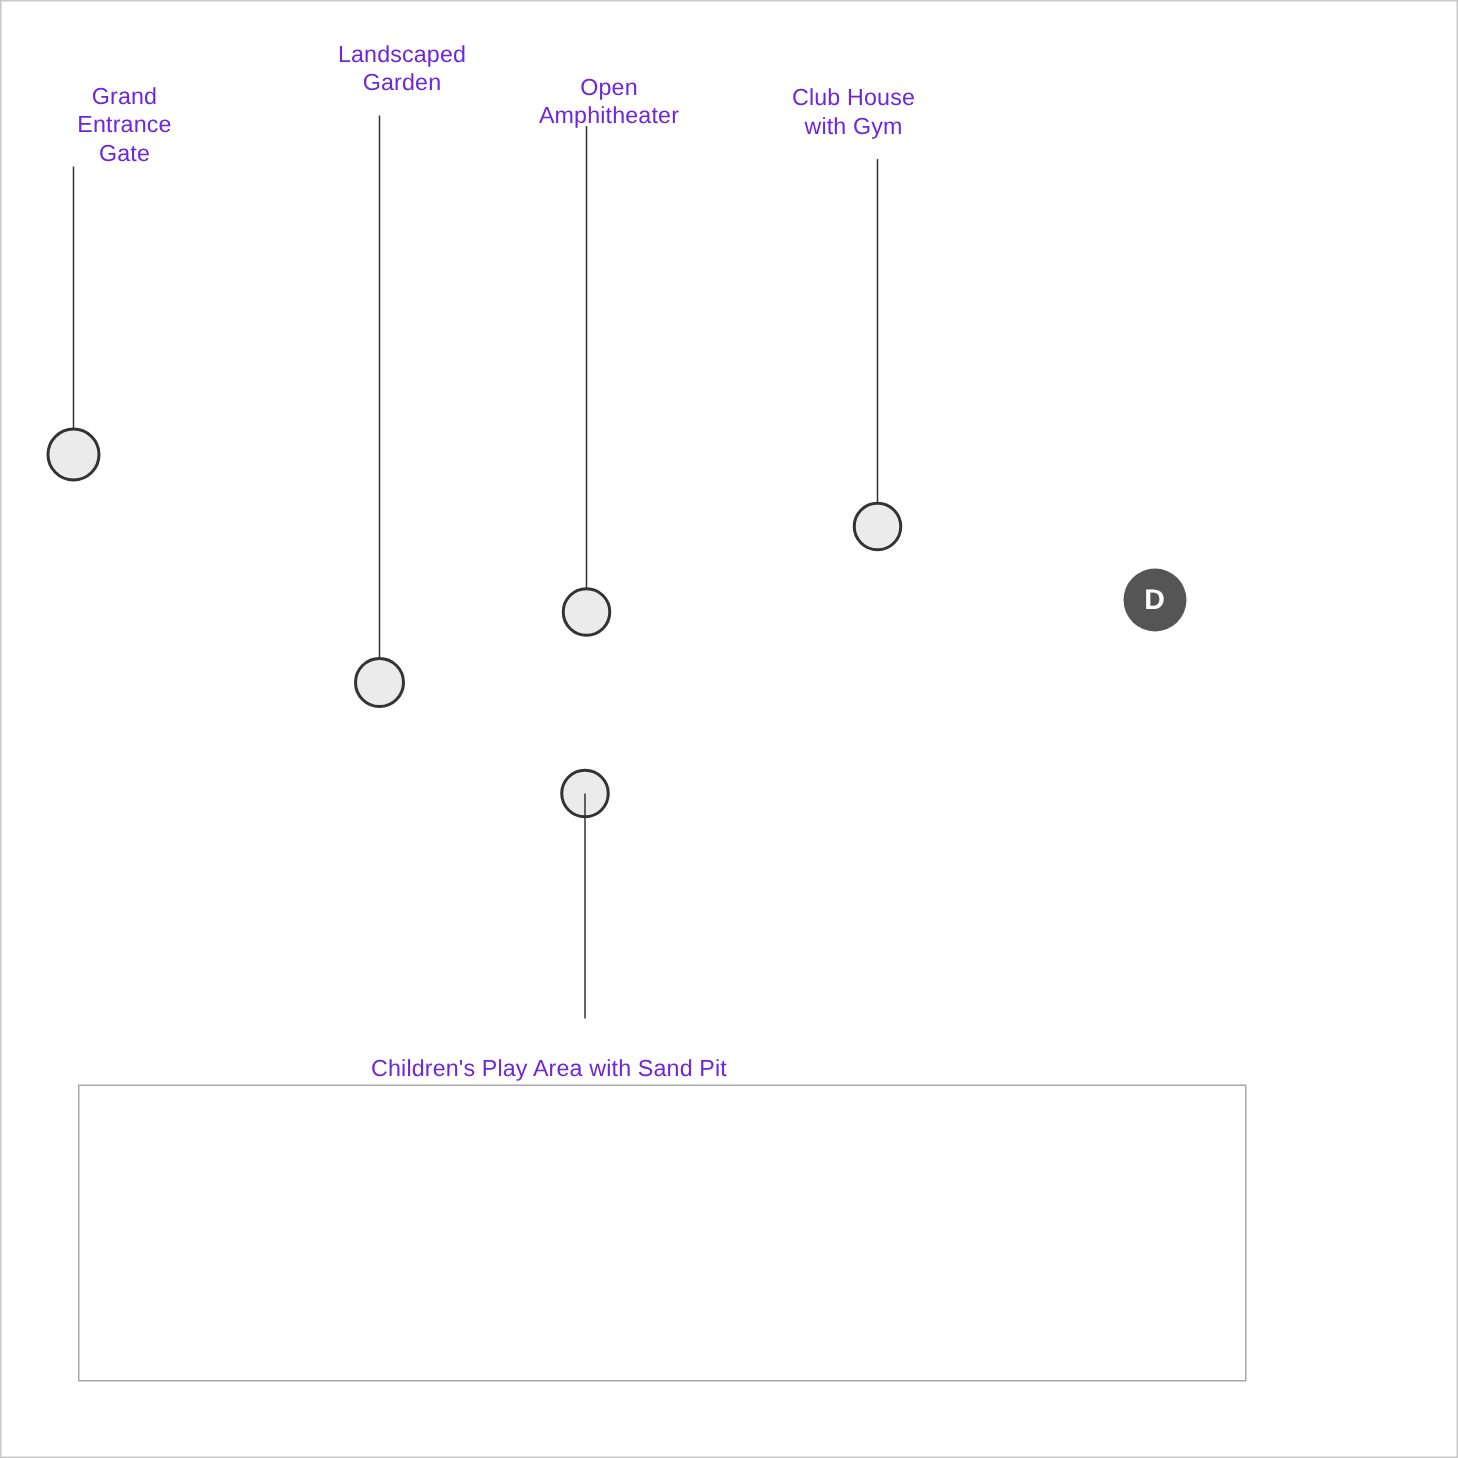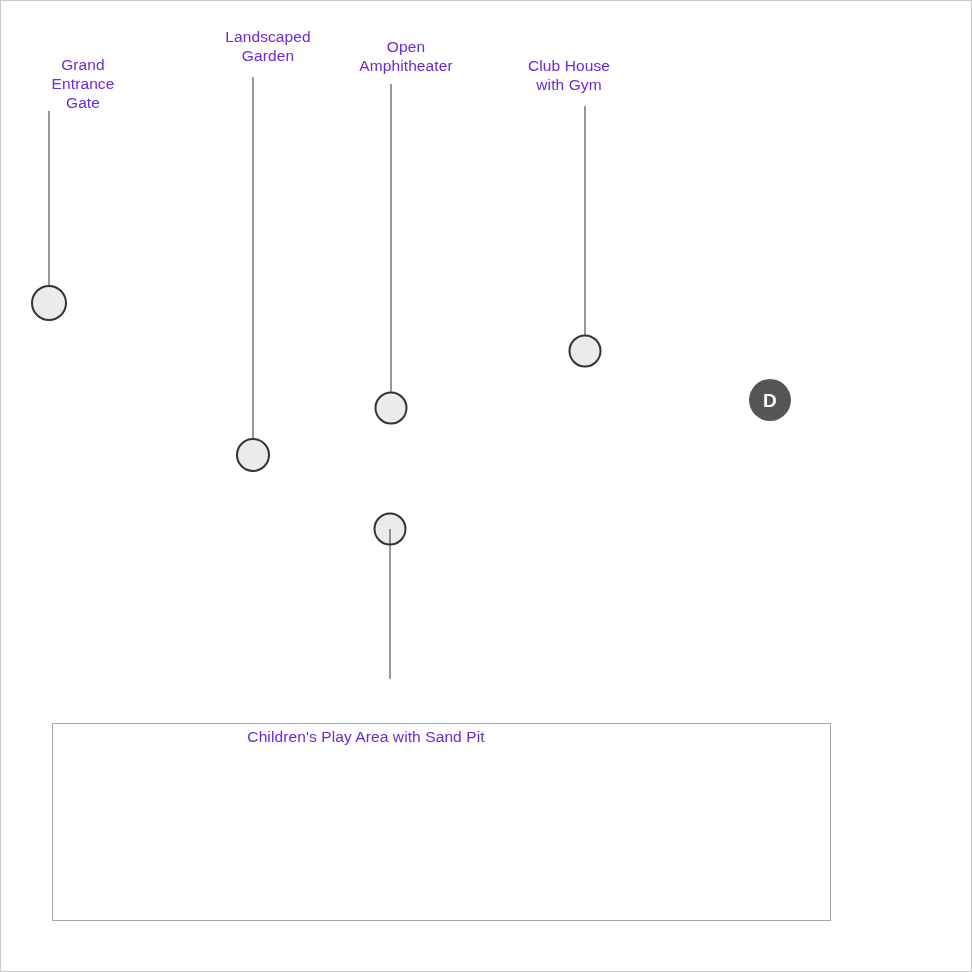--- a/index.html
+++ b/index.html
@@ -89,37 +89,37 @@
   </div>
 
   <div class="callout">
     <div class="callout-label" style="left:267px; top:26px; width:180px;">Landscaped
 Garden</div>
     <div class="leader-line" style="left:252px; top:76px; height:378px;"></div>
     <div class="marker-dot" style="left:252px; top:454px; width:34px; height:34px;"></div>
   </div>
 
   <div class="callout">
-    <div class="callout-label" style="left:405px; top:36px; width:200px;">Open
+    <div class="callout-label" style="left:405px; top:48px; width:200px;">Open
 Amphitheater</div>
     <div class="leader-line" style="left:390px; top:83px; height:324px;"></div>
     <div class="marker-dot" style="left:390px; top:407px; width:33px; height:33px;"></div>
   </div>
 
   <div class="callout">
     <div class="callout-label" style="left:568px; top:55px; width:200px;">Club House
 with Gym</div>
     <div class="leader-line" style="left:584px; top:105px; height:245px;"></div>
     <div class="marker-dot" style="left:584px; top:350px; width:33px; height:33px;"></div>
   </div>
 
   <div class="callout">
     <div class="marker-dot" style="left:389px; top:528px; width:33px; height:33px;"></div>
     <div class="leader-line" style="left:389px; top:528px; height:150px;"></div>
-    <div class="callout-label" style="left:365px; top:726px; width:420px;">Children's Play Area with Sand Pit</div>
+    <div class="callout-label" style="left:365px; top:702px; width:420px;">Children's Play Area with Sand Pit</div>
   </div>
 
   <div class="badge" style="left:769px; top:399px; width:42px; height:42px; background:#555555;">
     <span class="badge-letter">D</span>
   </div>
 
   <div class="panel" style="left:51px; top:722px; width:779px; height:198px;"></div>
 
 </div>
 

